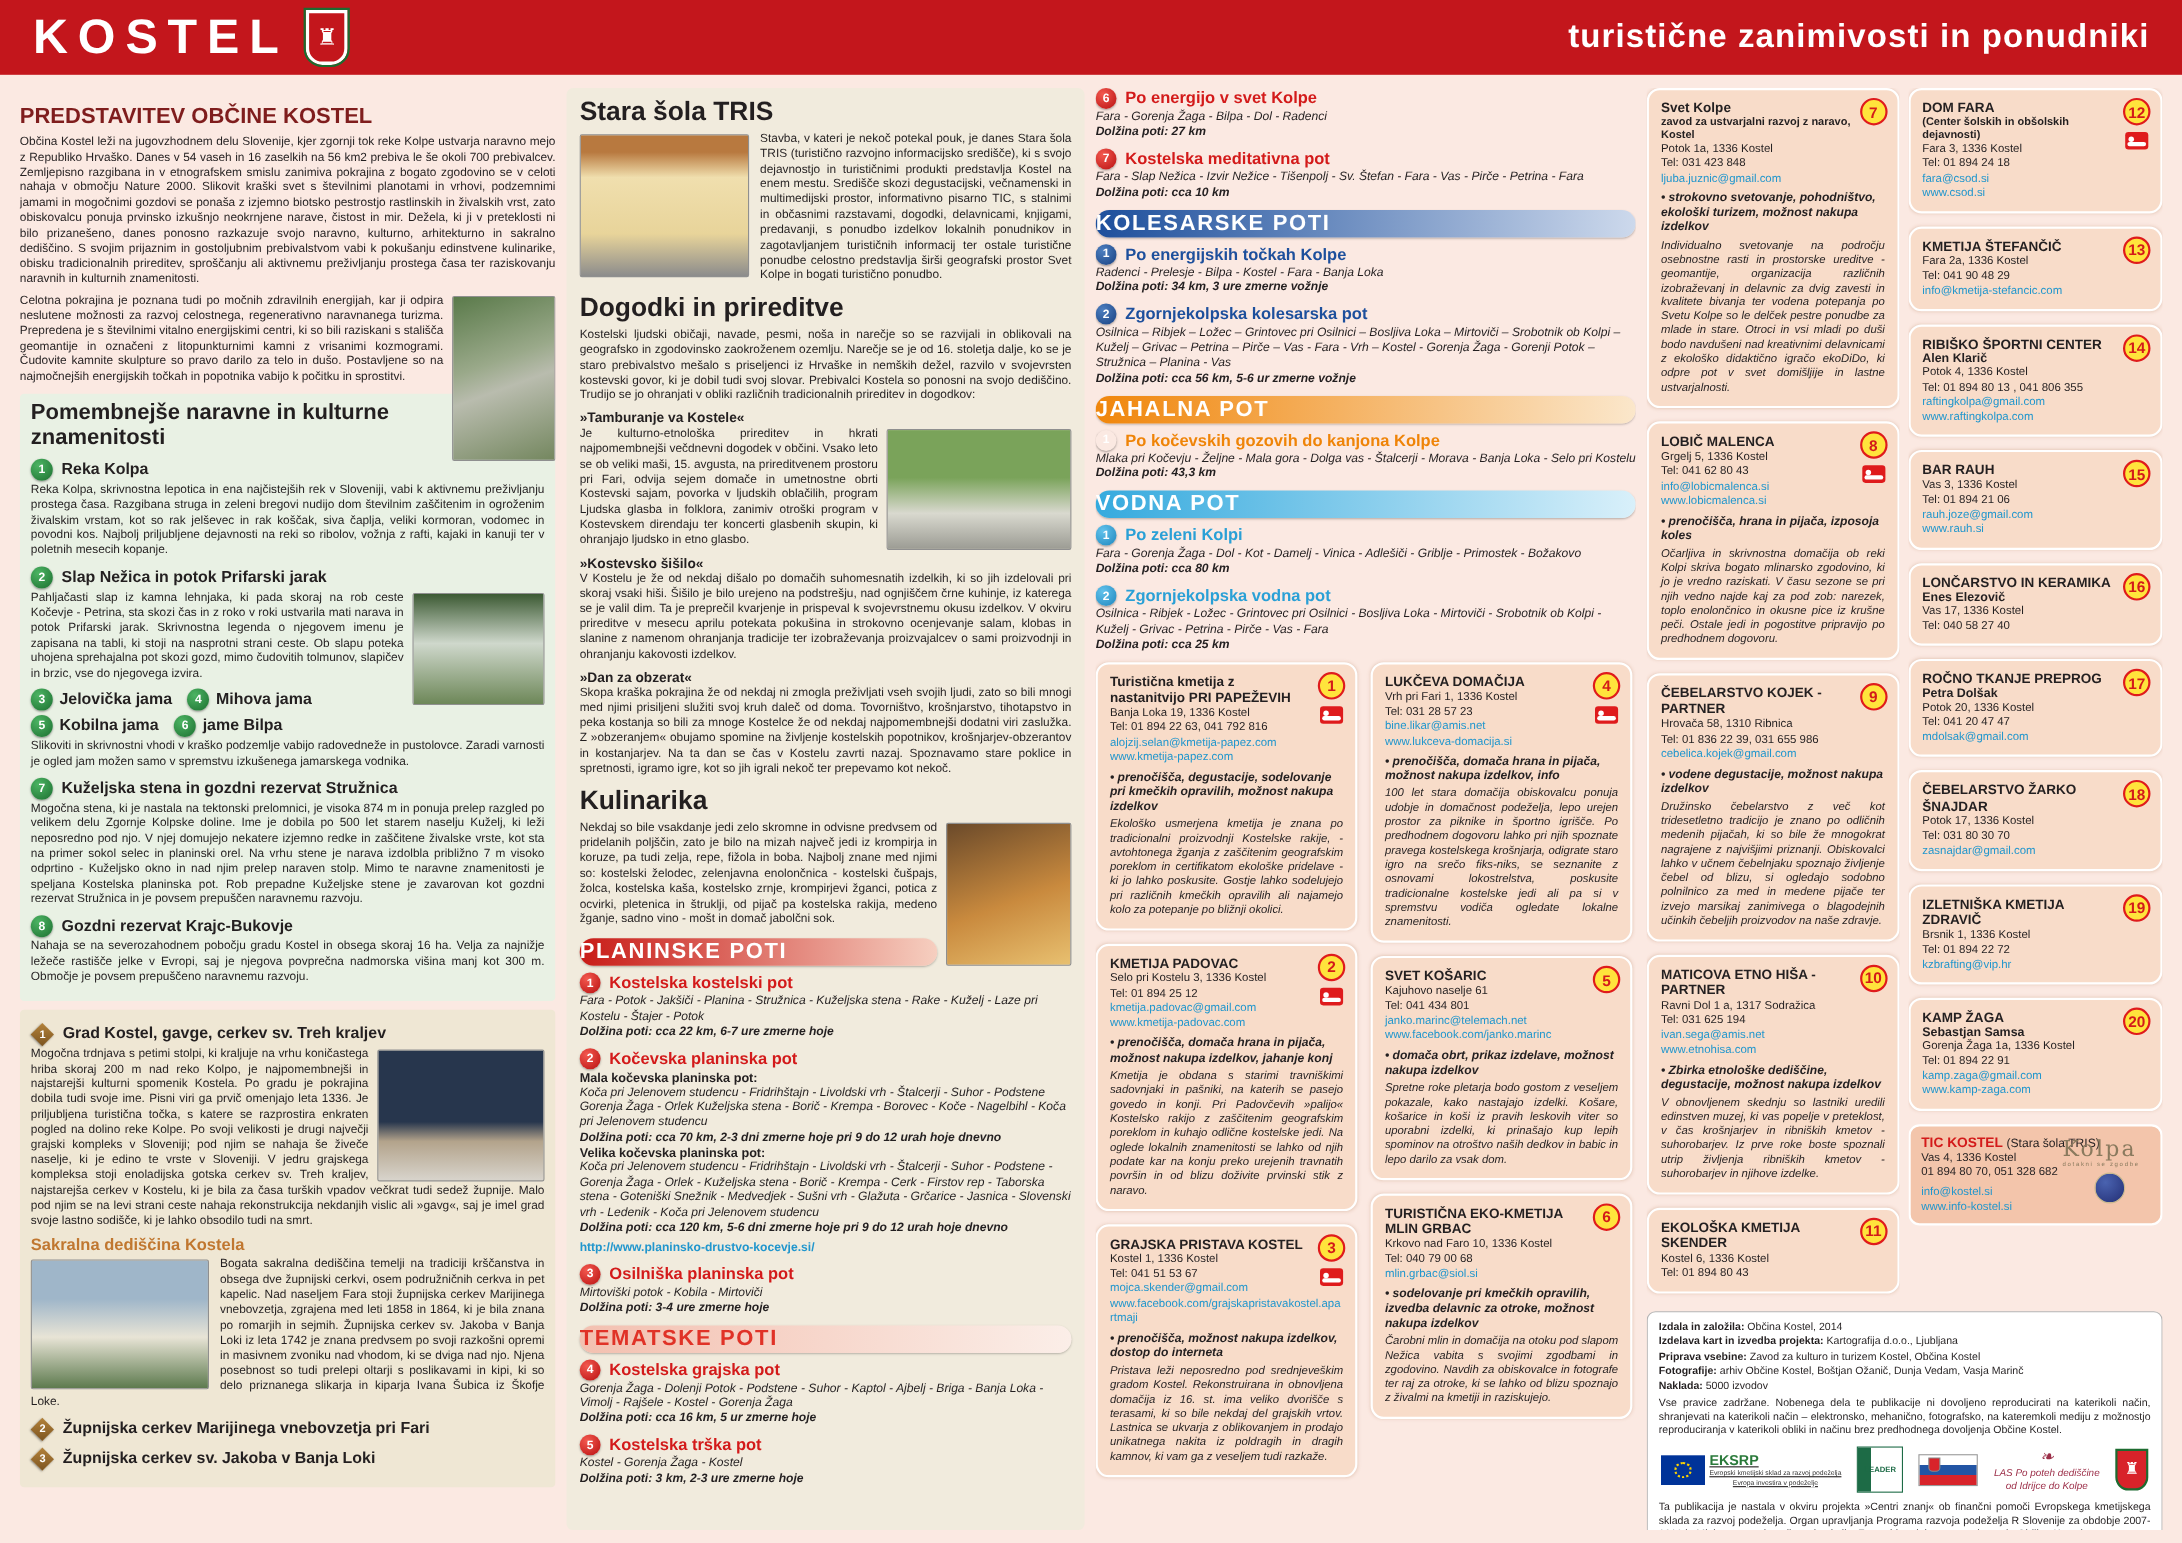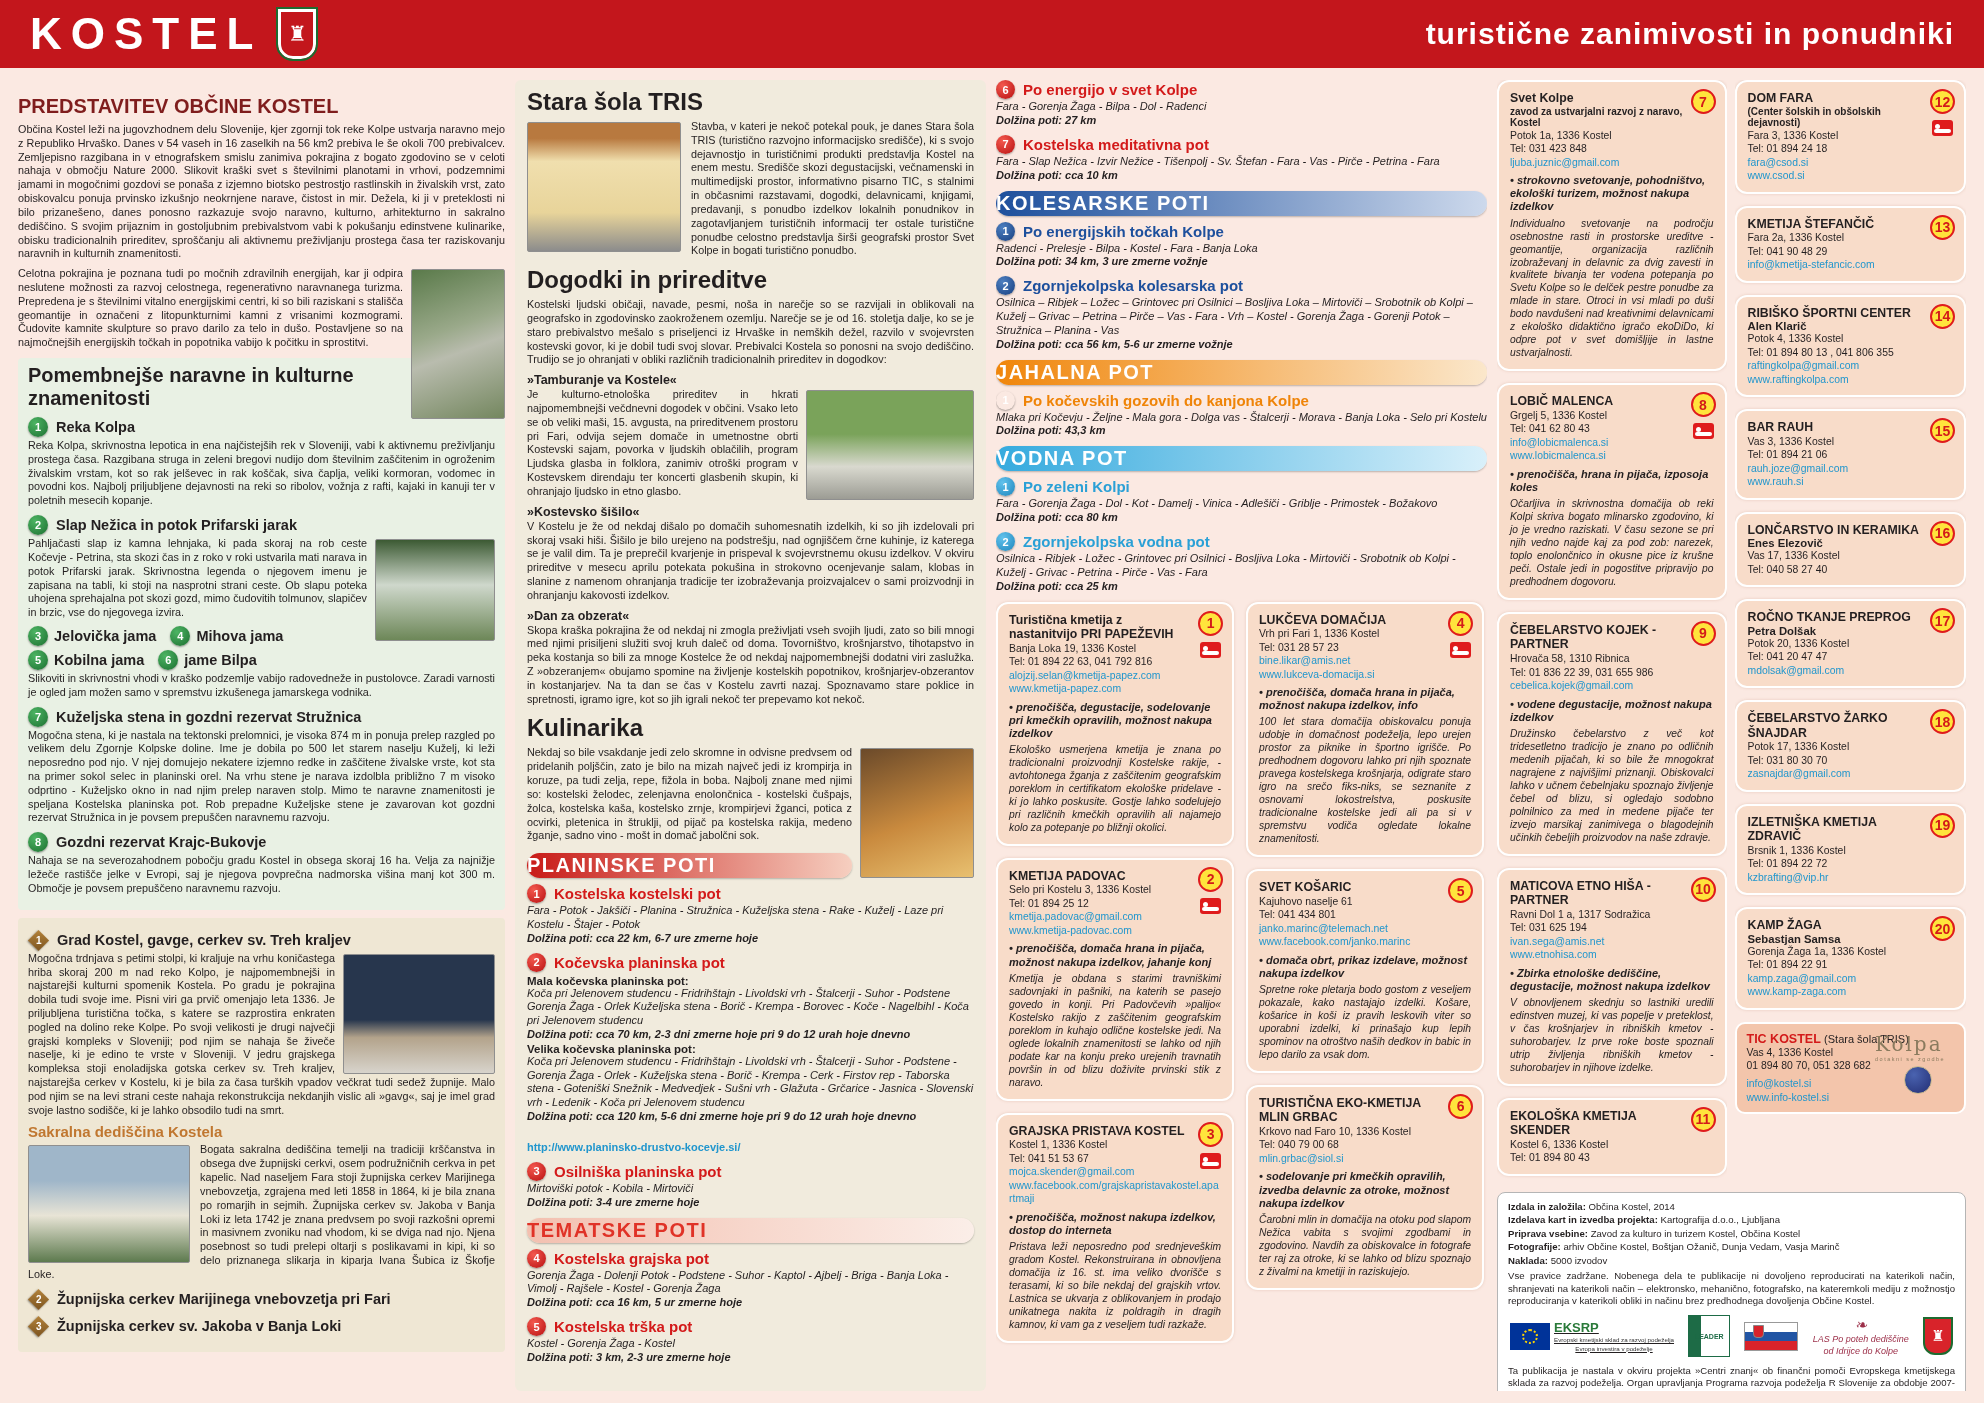--- a/index.html
+++ b/index.html
@@ -60,21 +60,21 @@
   .theme-blue .tnum{background:radial-gradient(circle at 35% 30%,#4d7fc0,#173f80);}
   .theme-blue .t-name{color:#1d4f9c;}
   .theme-orange .tnum{background:radial-gradient(circle at 35% 30%,#f7a83d,#d97403;);}
   .theme-orange .t-name{color:#ef8408;}
   .theme-cyan .tnum{background:radial-gradient(circle at 35% 30%,#62c2ec,#1d86bd);}
   .theme-cyan .t-name{color:#2aa0d6;}
   .t-name{font-weight:bold;font-size:15px;}
   .t-route{font-style:italic;font-size:11px;line-height:1.25;}
   .t-len{font-weight:bold;font-style:italic;font-size:11px;}
   .t-subt{font-weight:bold;font-size:11.5px;margin-top:3px;}
-  .t-link{color:#2196cd;font-weight:bold;font-size:11px;margin-top:19px;}
+  .t-link{color:#2196cd;font-weight:bold;font-size:11px;margin-top:6px;}
   
   .cardcol .card{margin-bottom:12px;}
   .card{position:relative;background:#f8dcc9;border:2px solid #fff;border-radius:12px;padding:9px 11px;box-shadow:0 0 3px rgba(170,110,70,.25);}
   .badge{position:absolute;top:7px;right:9px;width:25px;height:25px;border-radius:50%;background:#ffe43c;border:2px solid #df1b1c;color:#d31a1a;font-weight:bold;font-size:14px;display:flex;align-items:center;justify-content:center;box-sizing:border-box;}
   .bed{position:absolute;top:38px;right:11px;width:21px;height:16px;background:#df1b1c;border-radius:3px;}
   .bed::before{content:"";position:absolute;left:3px;top:4px;width:5px;height:5px;border-radius:50%;background:#fff;}
   .bed::after{content:"";position:absolute;left:2px;right:2px;bottom:3px;height:4px;border-radius:2px;background:#fff;}
   .c-name{font-weight:bold;font-size:12.3px;line-height:1.18;padding-right:28px;}
   .c-sub{font-weight:bold;font-size:10px;line-height:1.15;padding-right:28px;}
   .c-person{font-weight:bold;font-size:11.3px;}

